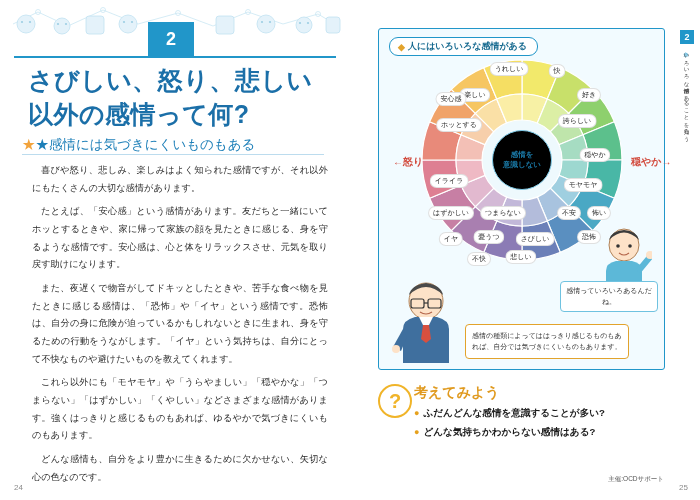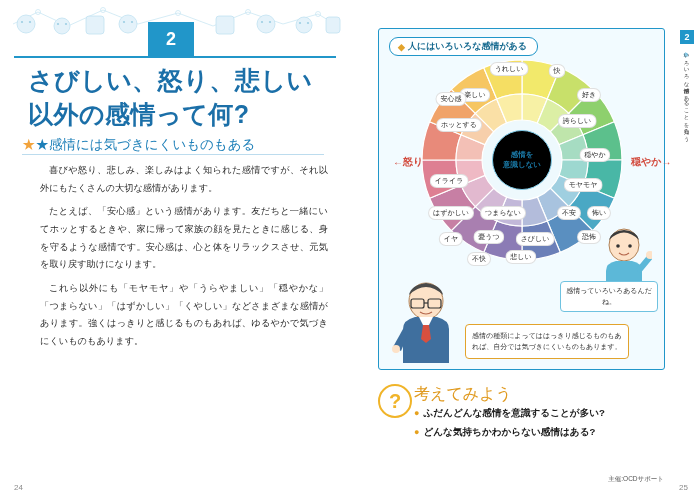--- a/index.html
+++ b/index.html
@@ -80,21 +80,21 @@
   }
   .body-col {
     position: absolute;
     left: 24px; top: 162px;
     width: 304px;
     font-size: 9.2px;
     line-height: 1.92;
     color: #2b2b2b;
     text-align: justify;
   }
-  .body-col p { margin: 0 0 6px 16px; text-indent: 9px; }
+  .body-col p { margin: 0 0 6px 8px; text-indent: 9px; }
   .folio-left {
     position: absolute;
     left: 14px; bottom: 8px;
     font-size: 8px;
     color: #8b8b8b;
   }
   
   .right-page {
     position: absolute;
     left: 350px; top: 0;
@@ -240,22 +240,22 @@
     border-radius: 50%;
     border: 2px solid #f0b429;
     color: #f0b429;
     font-size: 20px;
     font-weight: bold;
     display: flex; align-items: center; justify-content: center;
   }
   .q-head {
     position: absolute;
     left: 36px; top: 2px;
-    font-size: 16px;
-    font-weight: normal;
+    font-size: 14px;
+    font-weight: bold;
     color: #e09a1f;
   }
   .q-list {
     position: absolute;
     left: 36px; top: 22px;
     width: 262px;
     font-size: 9.6px;
     line-height: 1.95;
     color: #1a1a1a;
     font-weight: bold;
@@ -325,21 +325,23 @@
     </div>
 
     <div class="section-head">
       <span class="star">★</span><span>★感情には気づきにくいものもある</span>
     </div>
     <div class="rule-under"></div>
 
     <div class="body-col">
       <p>喜びや怒り、悲しみ、楽しみはよく知られた感情ですが、それ以外にもたくさんの大切な感情があります。</p>
       <p>たとえば、「安心感」という感情があります。友だちと一緒にいてホッとするときや、家に帰って家族の顔を見たときに感じる、身を守るような感情です。安心感は、心と体をリラックスさせ、元気を取り戻す助けになります。</p>
+      <p>また、夜遅くで物音がしてドキッとしたときや、苦手な食べ物を見たときに感じる感情は、「恐怖」や「イヤ」という感情です。恐怖は、自分の身に危険が迫っているかもしれないときに生まれ、身を守るための行動をうながします。「イヤ」という気持ちは、自分にとって不快なものや避けたいものを教えてくれます。</p>
       <p>これら以外にも「モヤモヤ」や「うらやましい」「穏やかな」「つまらない」「はずかしい」「くやしい」などさまざまな感情があります。強くはっきりと感じるものもあれば、ゆるやかで気づきにくいものもあります。</p>
+      <p>どんな感情も、自分をより豊かに生きるために欠かせない、矢切な心の色なのです。</p>
     </div>
 
     <div class="folio-left">24</div>
   </div>
 
   <div class="right-page">
 
     <div class="tab">
       <div class="tab-label">第</div>
       <div class="tab-num">2</div>

